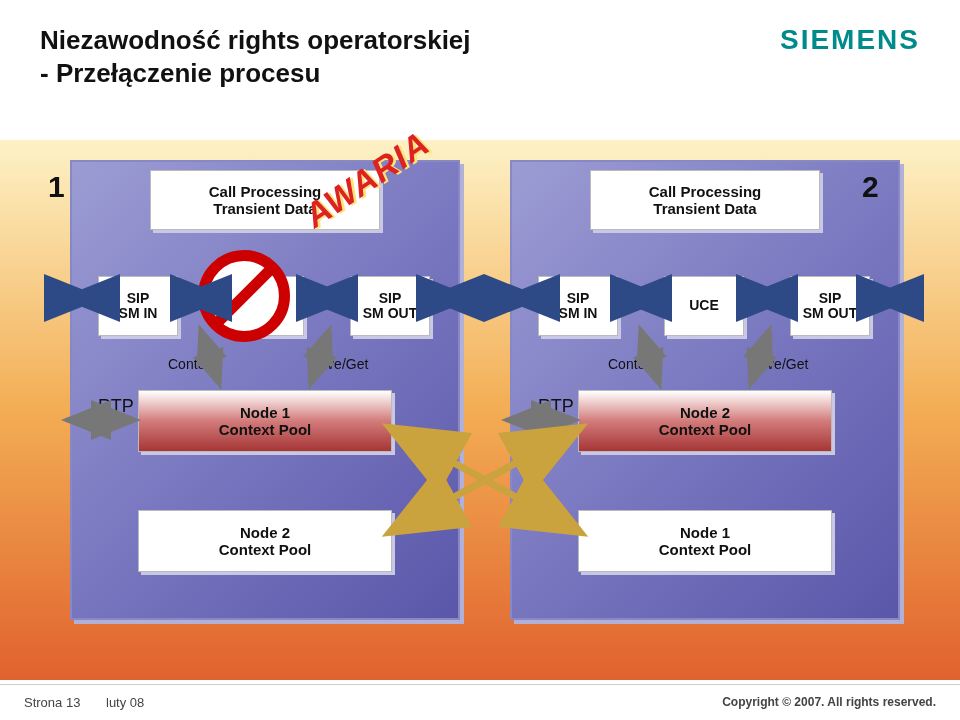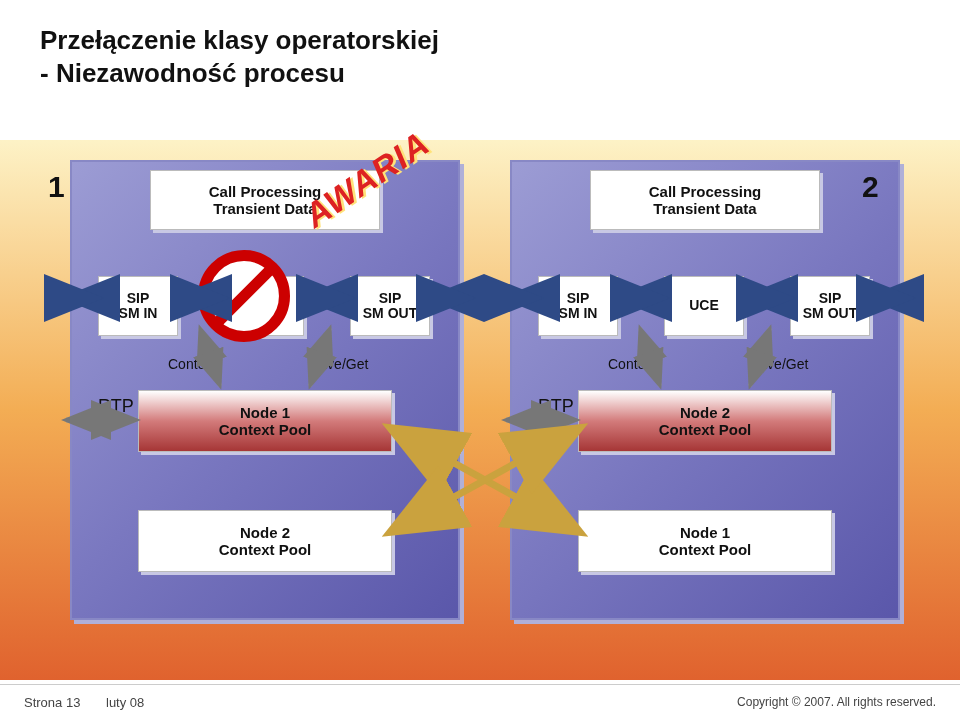--- a/index.html
+++ b/index.html
@@ -91,36 +91,37 @@
   .footer {
     position: absolute; left: 0; bottom: 0; width: 960px; height: 36px;
     background: #fff;
     border-top: 1px solid #ccc;
     display: flex; align-items: center; justify-content: space-between;
     padding: 8px 24px;
     font-size: 13px; color: #444;
   }
   .footer-left span { margin-right: 22px; }
   .footer-right { text-align: right; font-size: 12px; line-height: 1.2; }
-  .footer-right .c1 { font-weight: normal; }
+  .footer-right .c1 { font-weight: bold; }
 
   
   .arrows { position: absolute; left: 0; top: 0; width: 960px; height: 720px; pointer-events: none; }
 </style>
 </head>
 <body>
 
 <div class="slide">
   <div class="bg-gradient"></div>
 
   <div class="header">
     <div class="title-block">
-      <h1>Przełączenie klasy operatorskiej</h1>
-      <h1>- Niezawodność procesu</h1>
+      <h1>Niezawodność rights operatorskiej</h1>
+      <h1>- Przełączenie procesu</h1>
     </div>
+    <div class="siemens">SIEMENS</div>
   </div>
 
   <div class="node-panel np-left"></div>
   <div class="node-panel np-right"></div>
 
   <div class="np-num num-left">1</div>
   <div class="np-num num-right">2</div>
 
   <div class="wbox tbox l" style="white-space:pre-line">Call Processing
 Transient Data</div>

